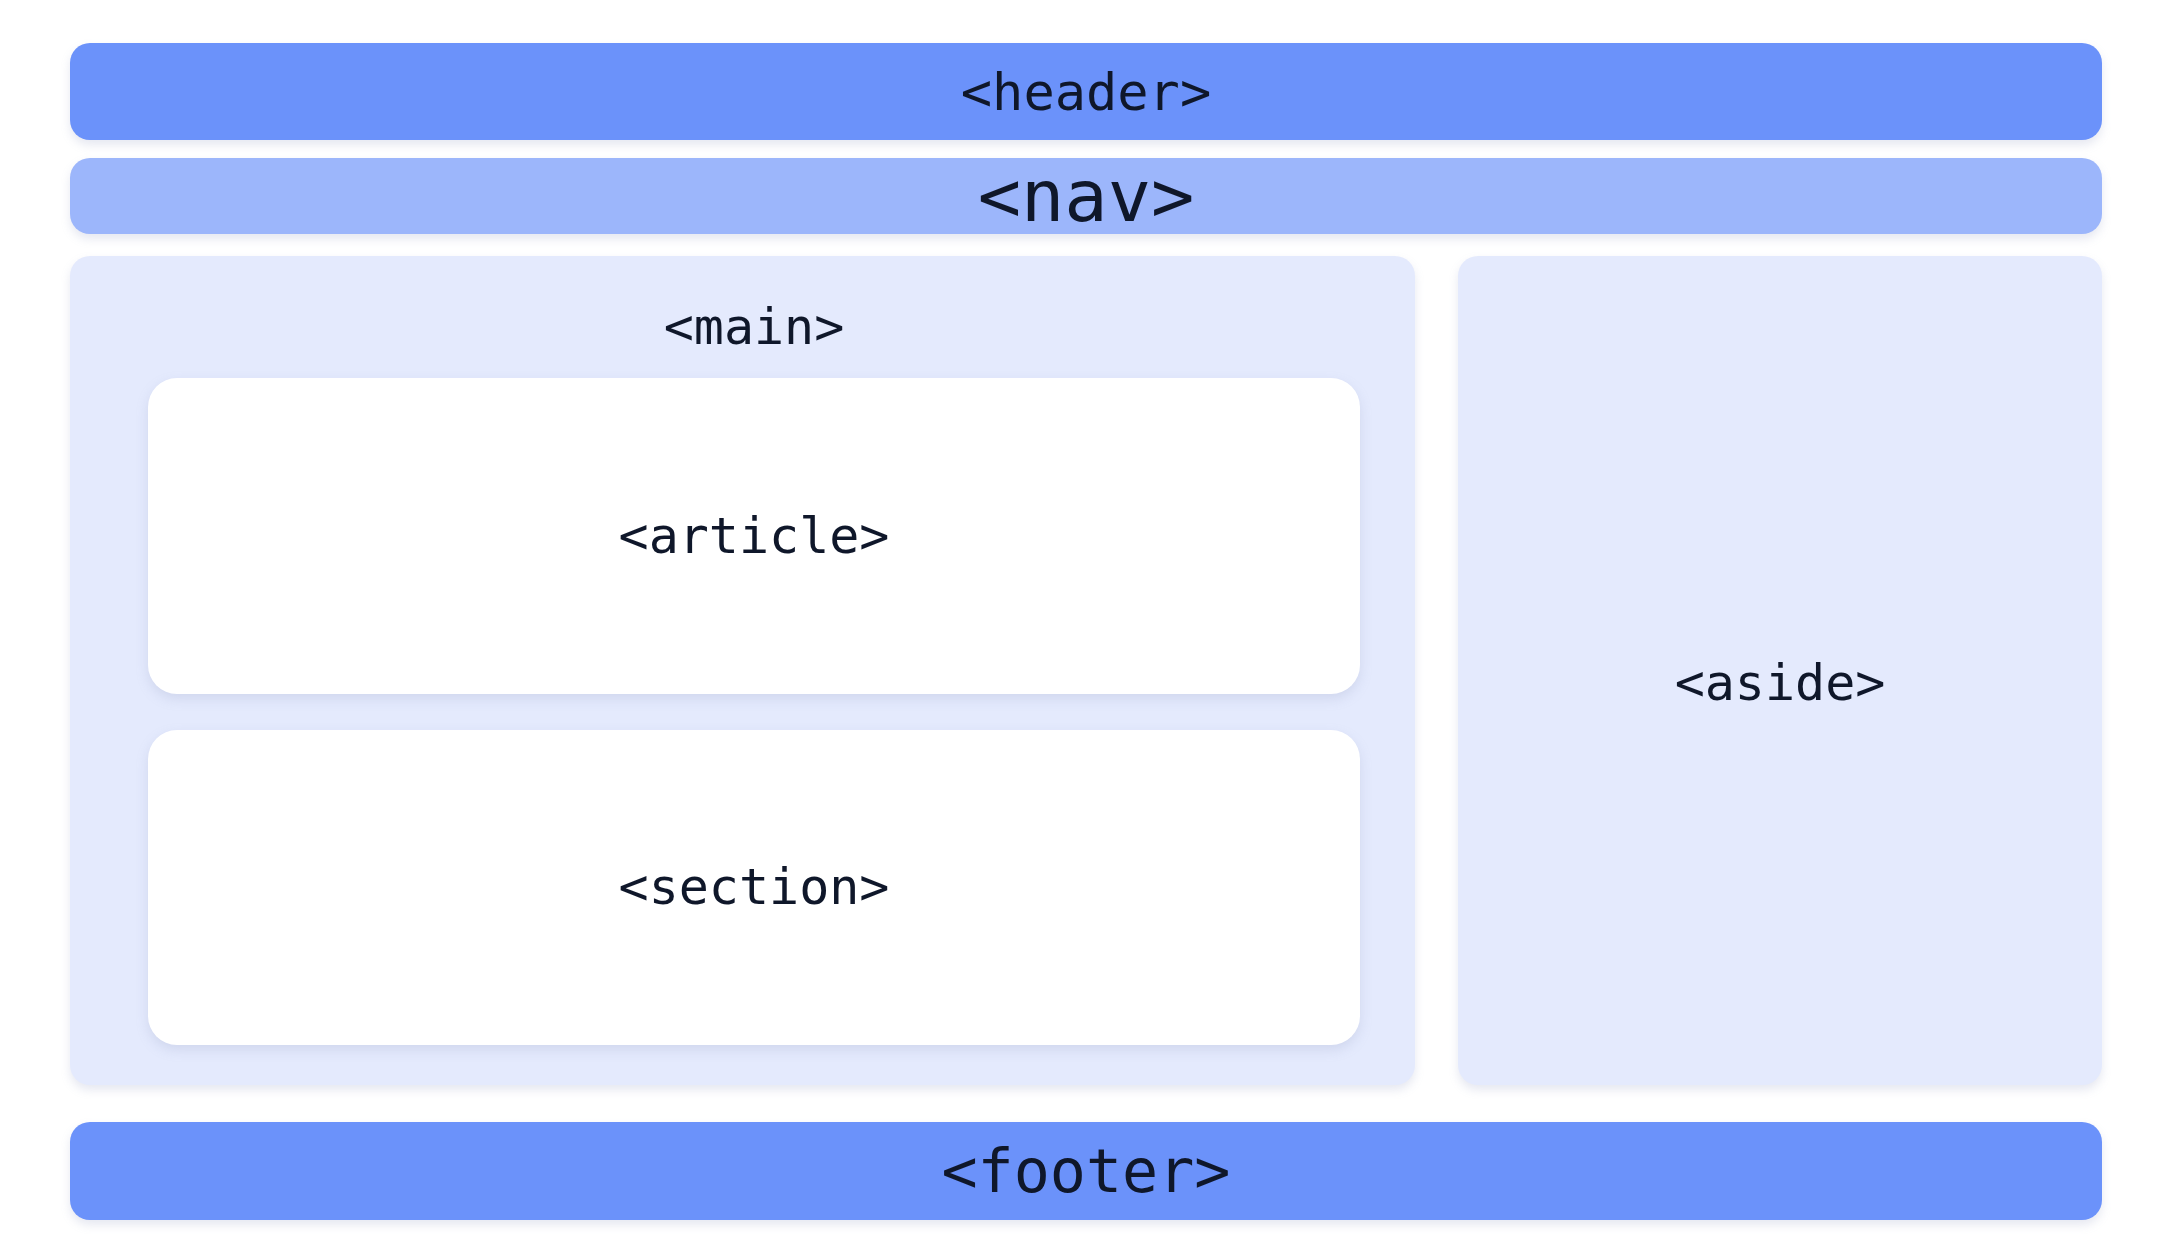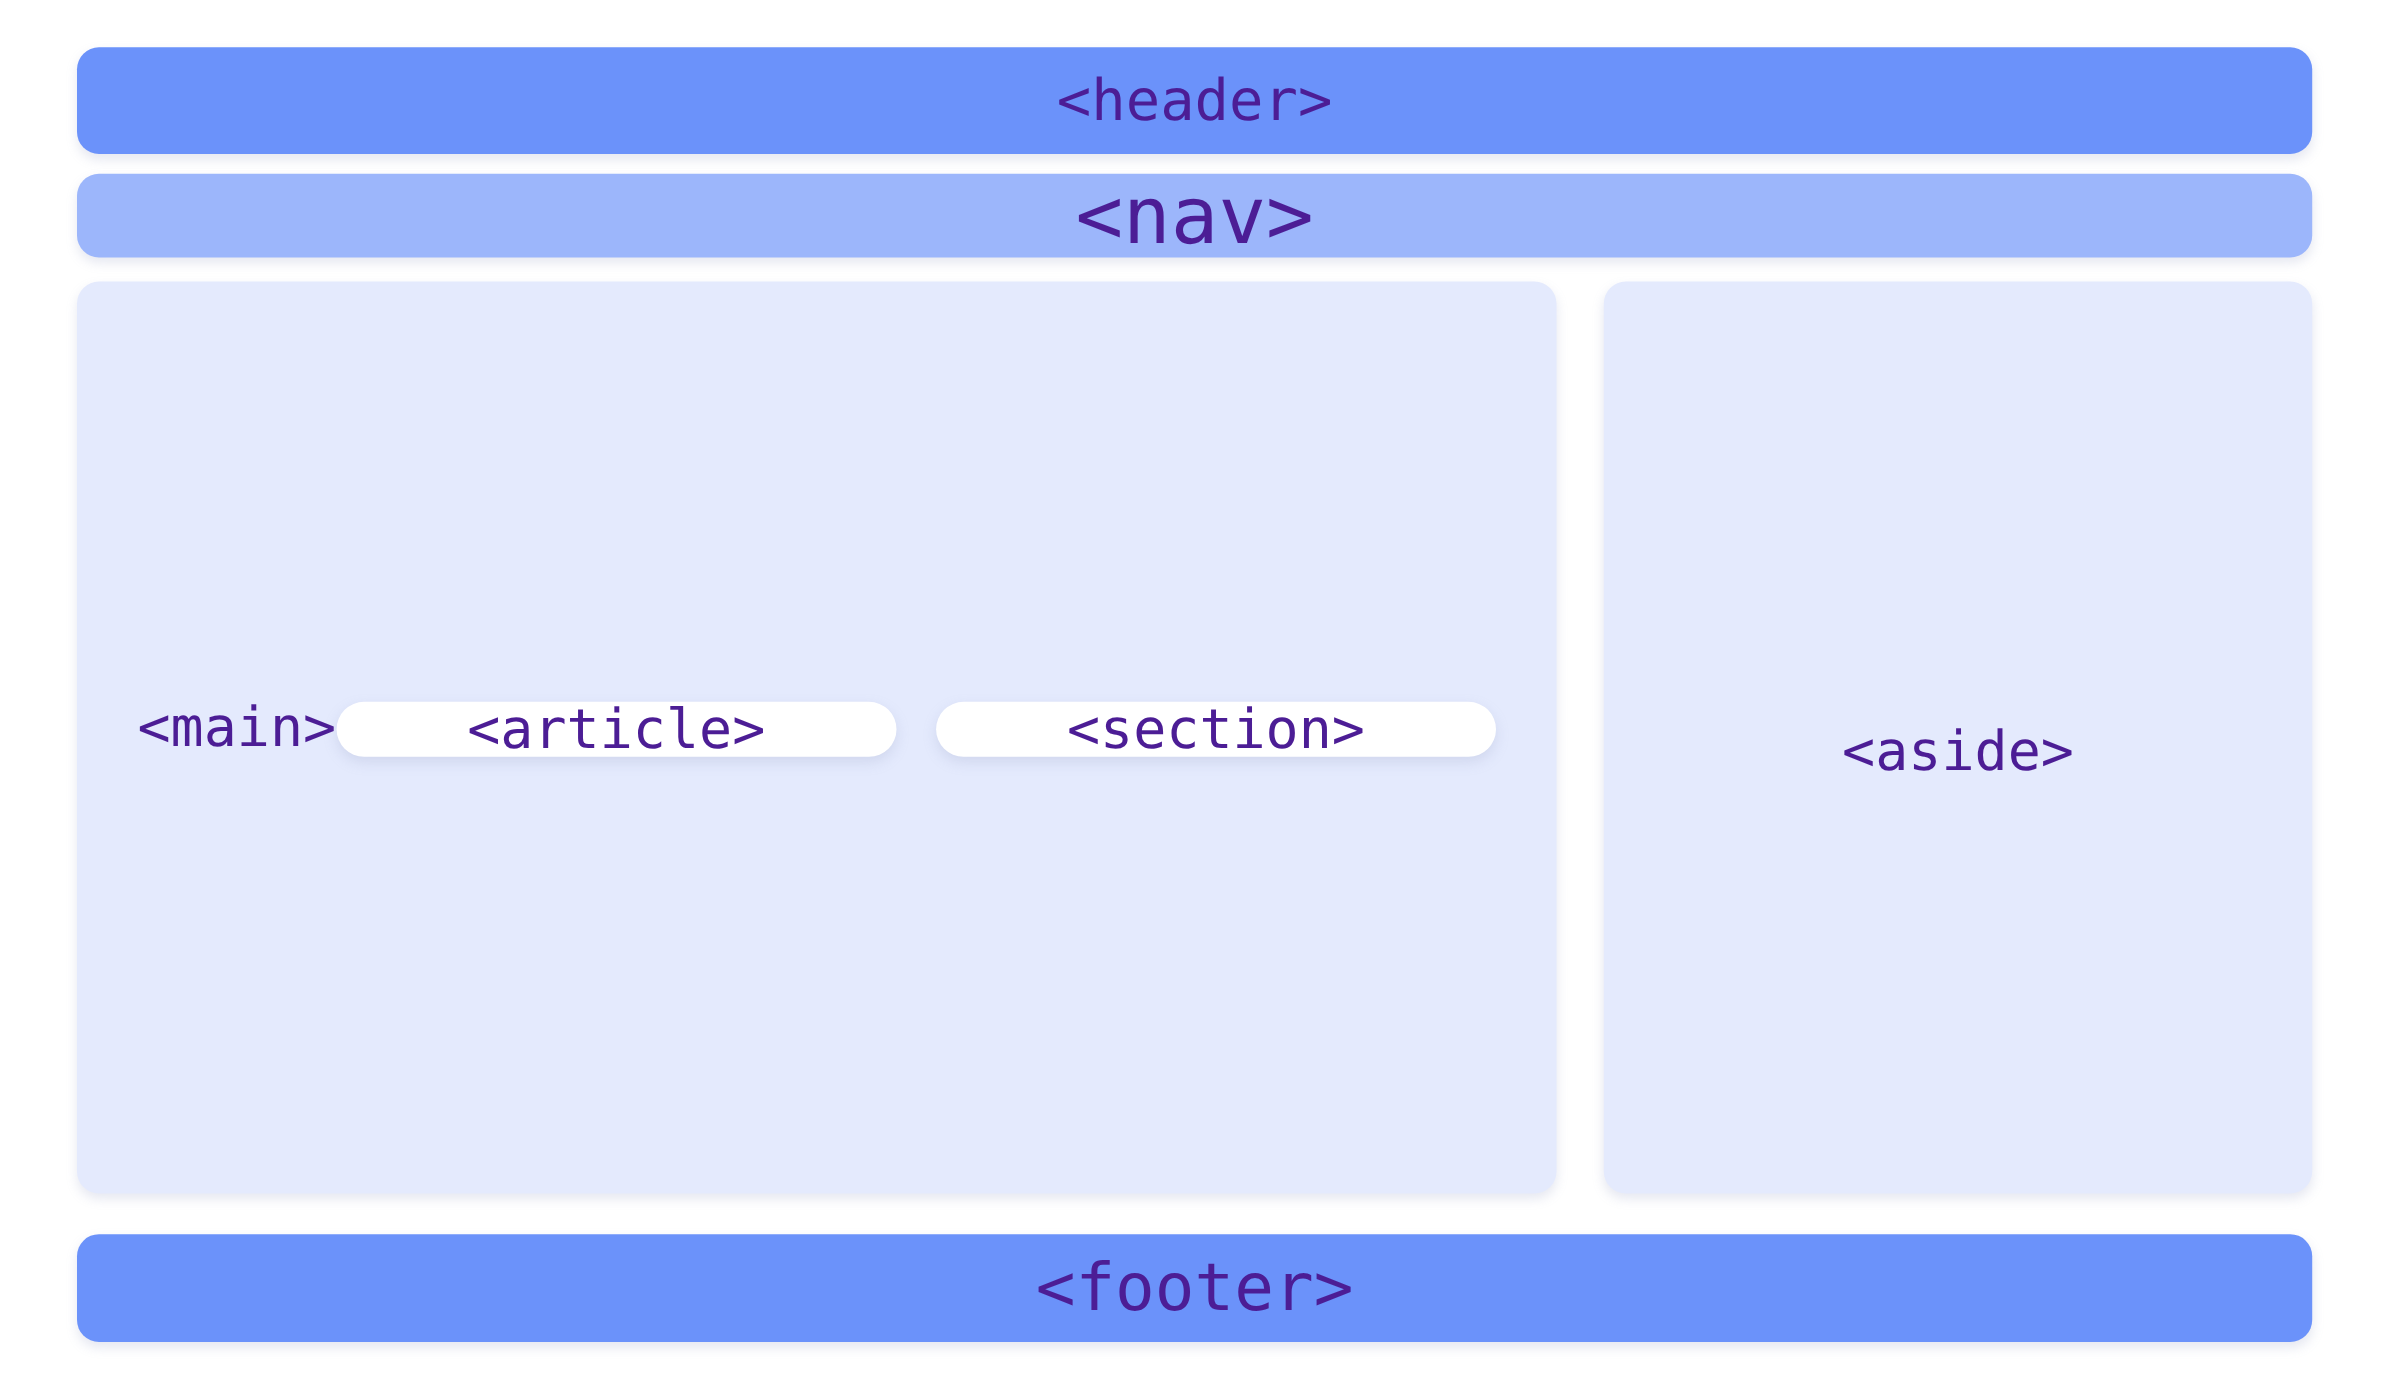--- a/index.html
+++ b/index.html
@@ -28,21 +28,21 @@
   .block {
     box-sizing: border-box;
     border-radius: 20px;
     box-shadow: 0 5px 10px rgba(140, 150, 190, 0.22);
     display: flex;
     justify-content: center;
   }
 
   .tag-label {
     font-family: "DejaVu Sans Mono", "Liberation Mono", monospace;
-    color: #4c1d95;
+    color: #0f172a;
     letter-spacing: 0px;
     white-space: nowrap;
     line-height: 1;
   }
 
   
   .header-band {
     background: #6B92FA;
     height: 97px;
     align-items: center;
@@ -71,23 +71,23 @@
     gap: 43px;
     margin-top: 22px;
     flex: 1 1 auto;
     min-height: 0;
   }
 
   .main-col {
     background: #E4EAFD;
     flex: 0 0 1345px;
     width: 1345px;
-    flex-direction: row;
+    flex-direction: column;
     align-items: center;
-    padding: 24px 55px 40px 55px;
+    padding: 24px 55px 40px 78px;
     justify-content: flex-start;
   }
   .main-col > .tag-label {
     font-size: 50px;
     margin-top: 22px;
     margin-bottom: 26px;
   }
 
   .inner-card {
     background: #FFFFFF;

